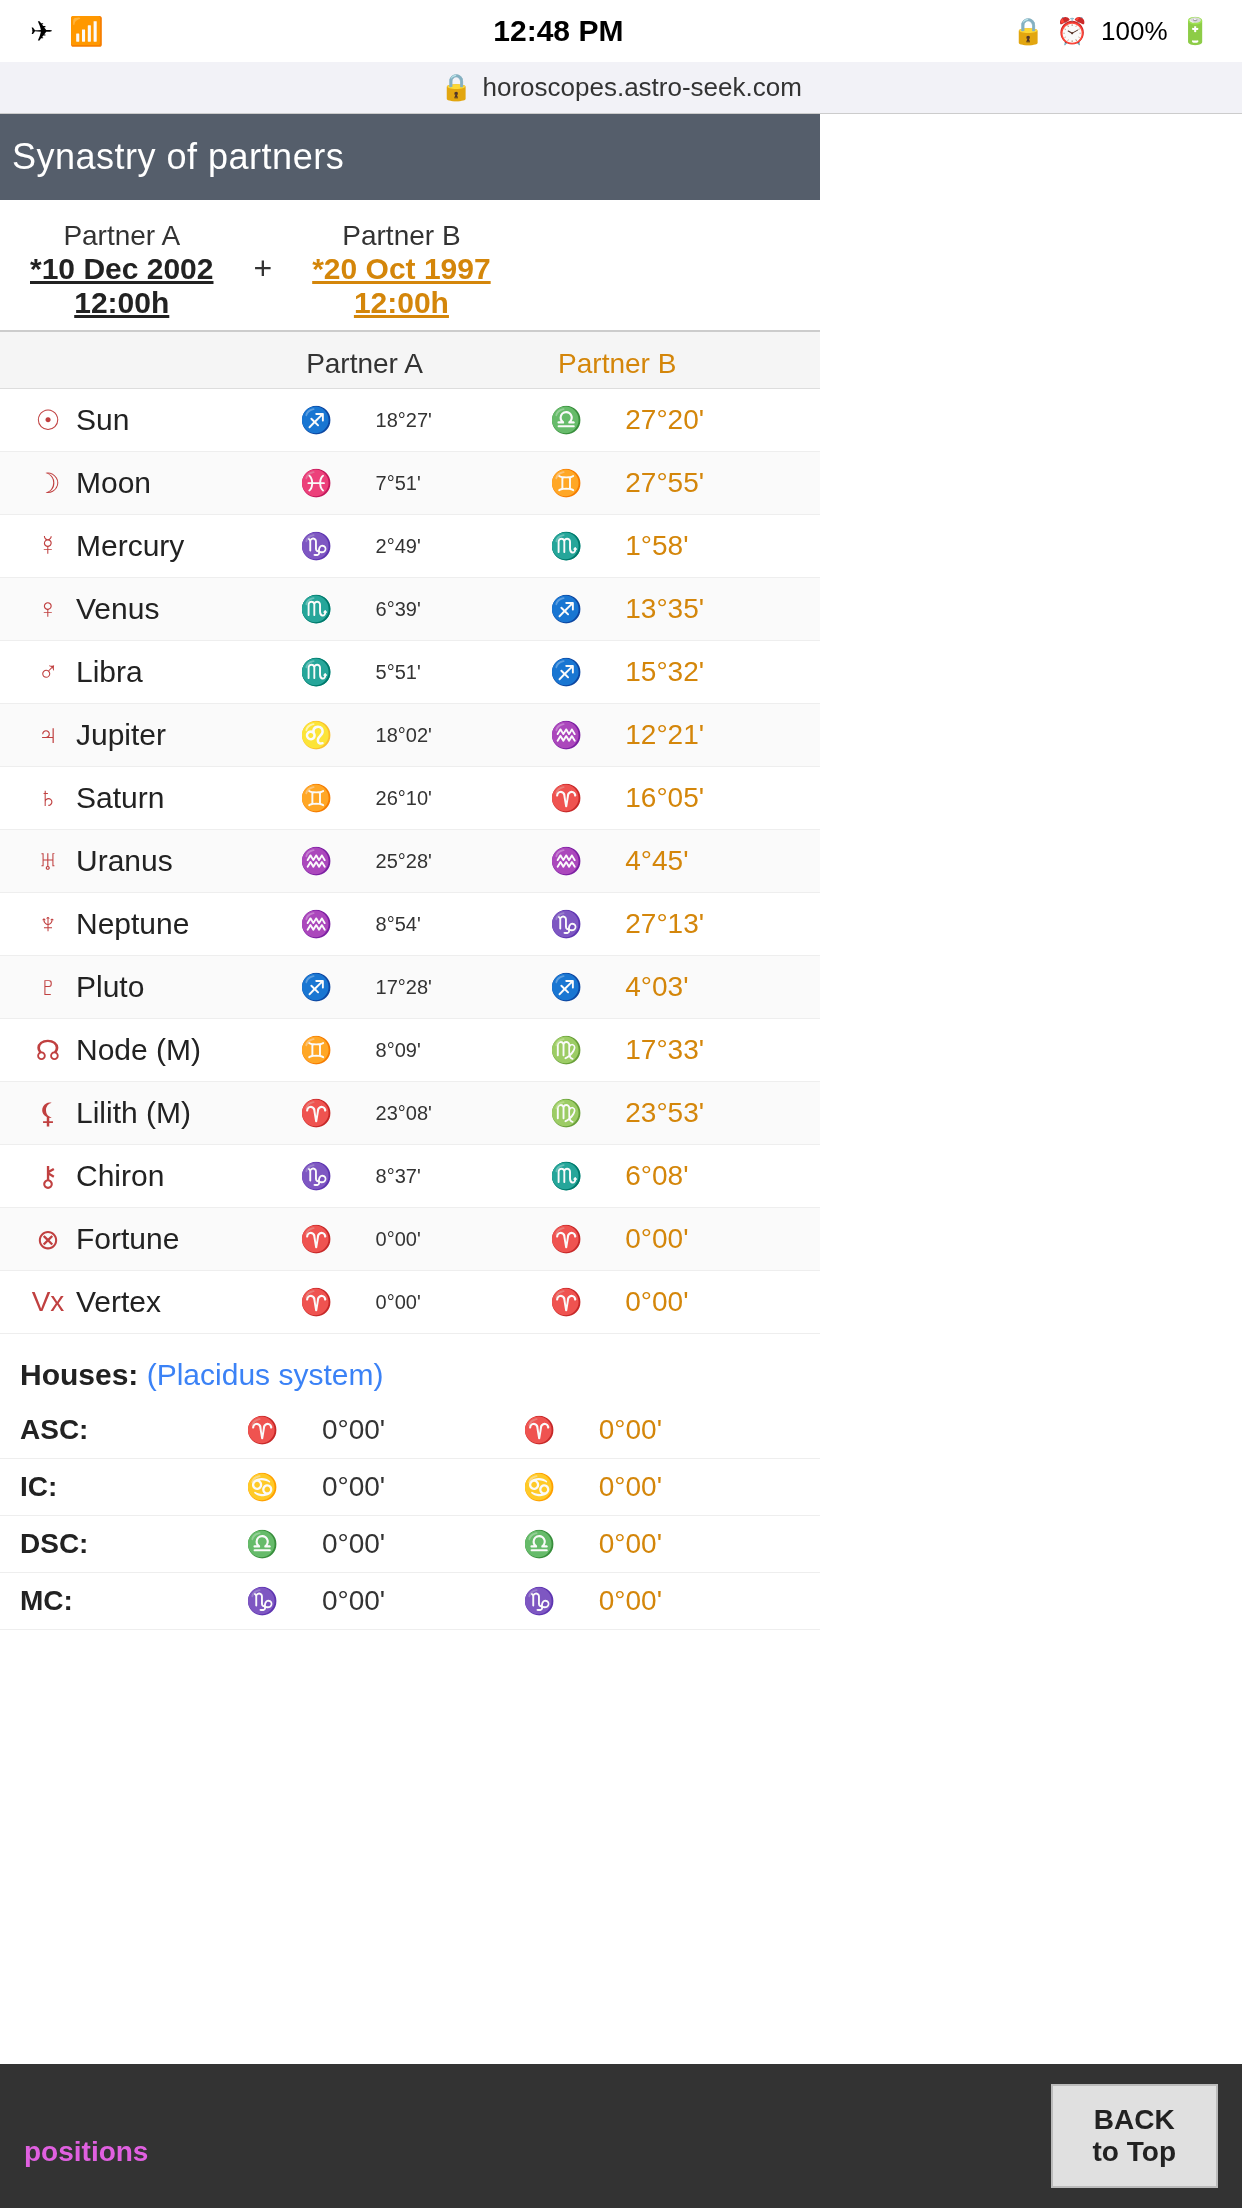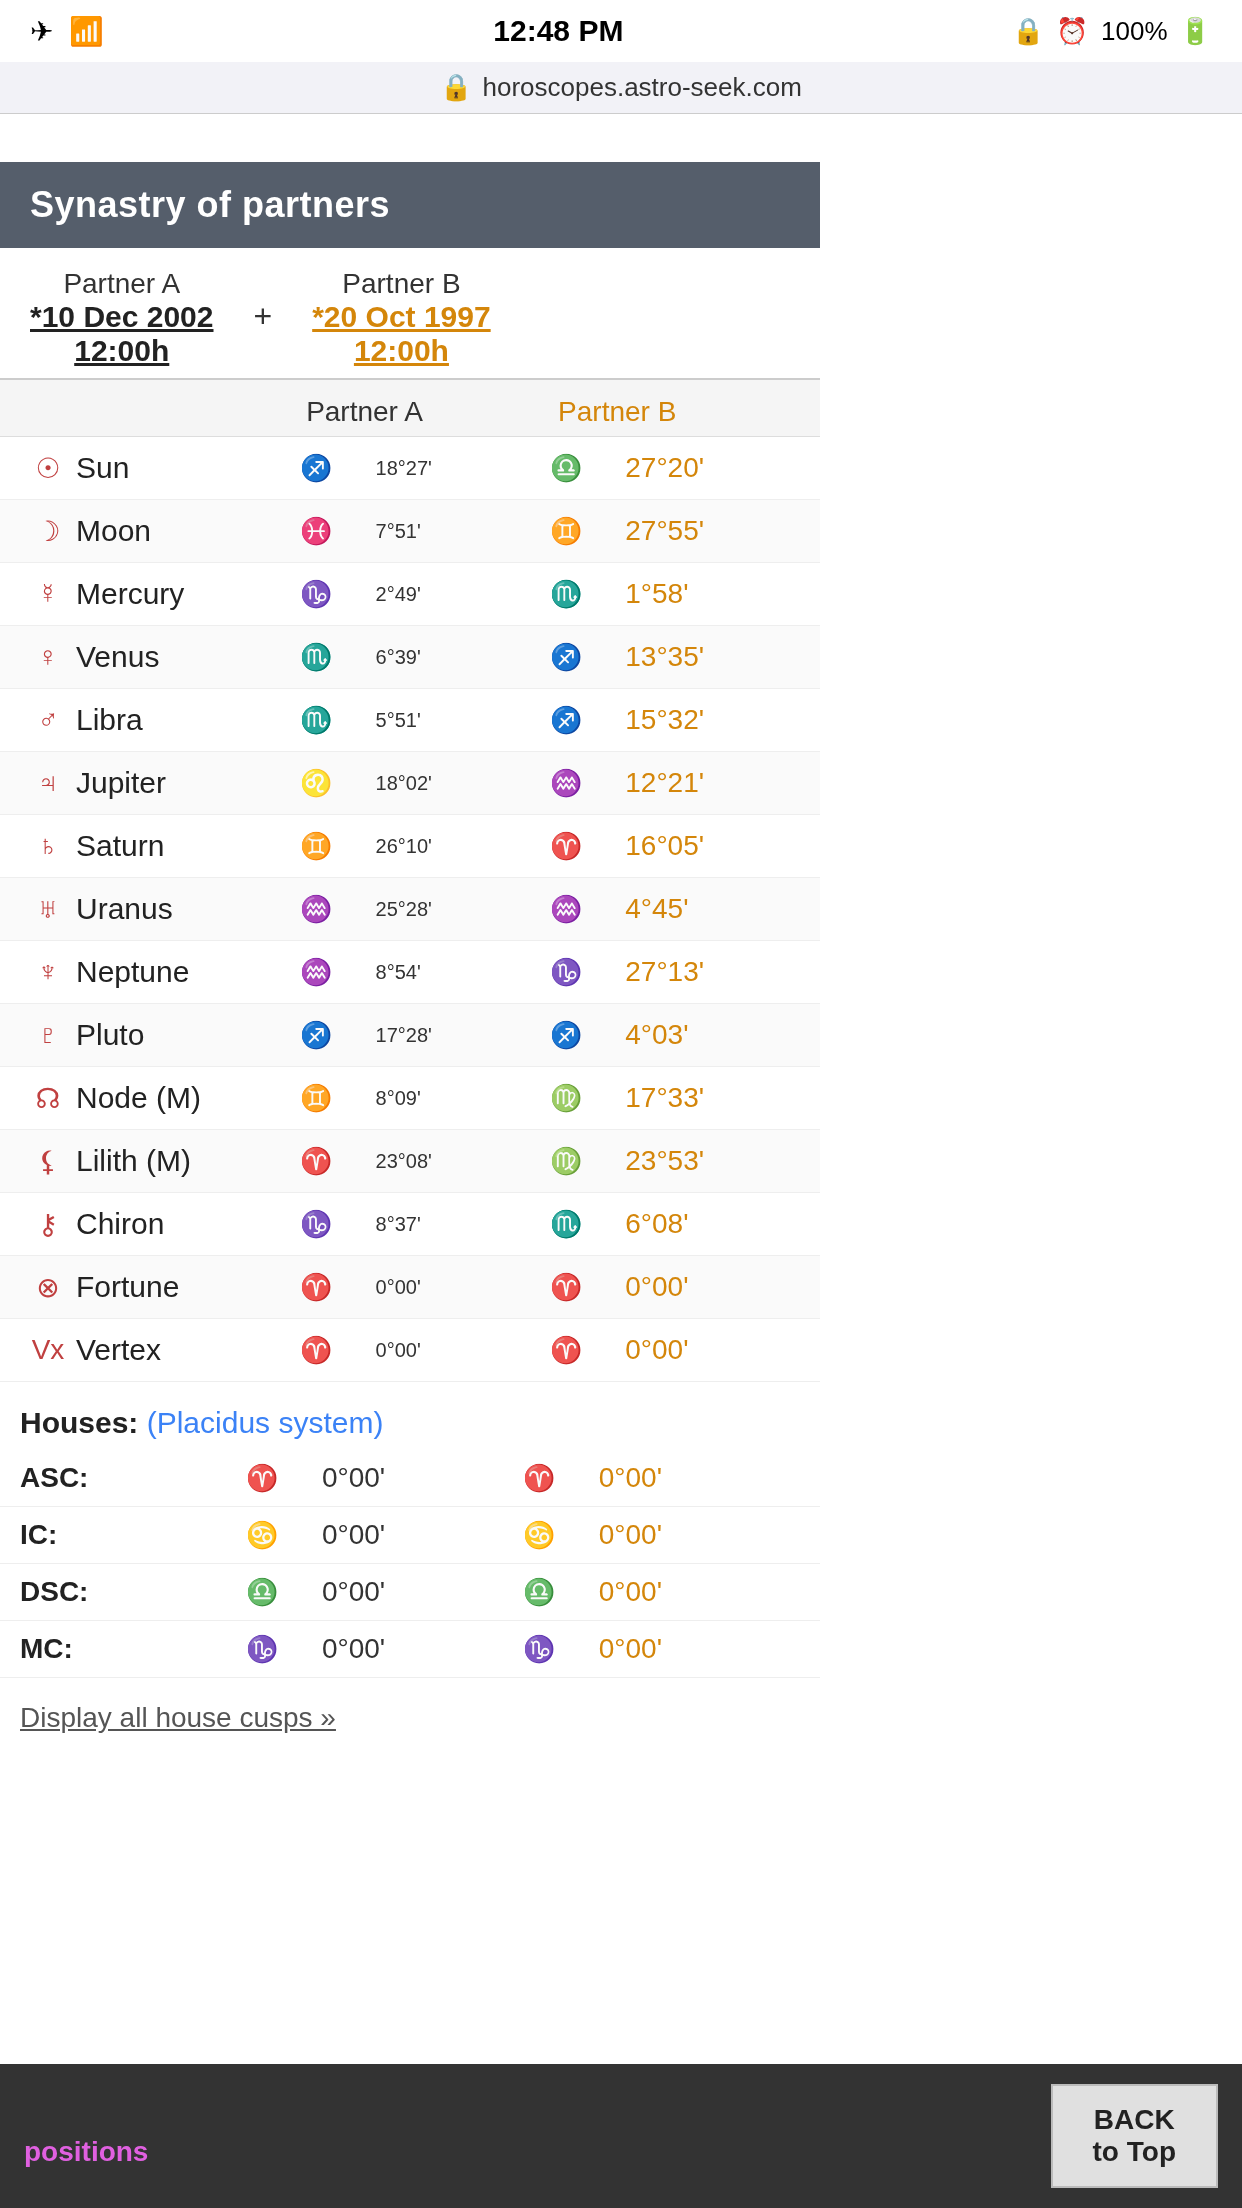--- a/index.html
+++ b/index.html
@@ -47,25 +47,24 @@
 
     .left-panel {
       width: 820px;
       flex-shrink: 0;
     }
 
     
     .section-header {
       background: #555e6b;
       color: #fff;
-      padding: 22px 30px;
+      padding: 22px 12px;
       font-size: 36px;
-      font-weight: bold;
+      font-weight: normal;
       letter-spacing: 0.5px;
-      margin-top: 48px;
     }
 
     
     .partner-info {
       background: #fff;
       padding: 20px 30px 10px;
       display: flex;
       align-items: flex-start;
       gap: 40px;
       border-bottom: 2px solid #ccc;
@@ -378,21 +377,20 @@
   </div>
         <div class="house-row">
     <div class="h-label">MC:</div>
     <div class="h-sign-a" style="color:#5a5a9a;font-size:26px;">♑</div>
     <div class="h-deg-a">0°00'</div>
     <div class="h-sign-b" style="color:#c06030;font-size:26px;">♑</div>
     <div class="h-deg-b" style="color:#d4860a;">0°00'</div>
   </div>
       </div>
 
-    <div class="display-link">Display all house cusps »</div>
 
   </div>
 
 </div>
 
 <div class="bottom-banner">
   <div class="bottom-banner-text">
     <br>
     <span>positions</span>
   </div>

